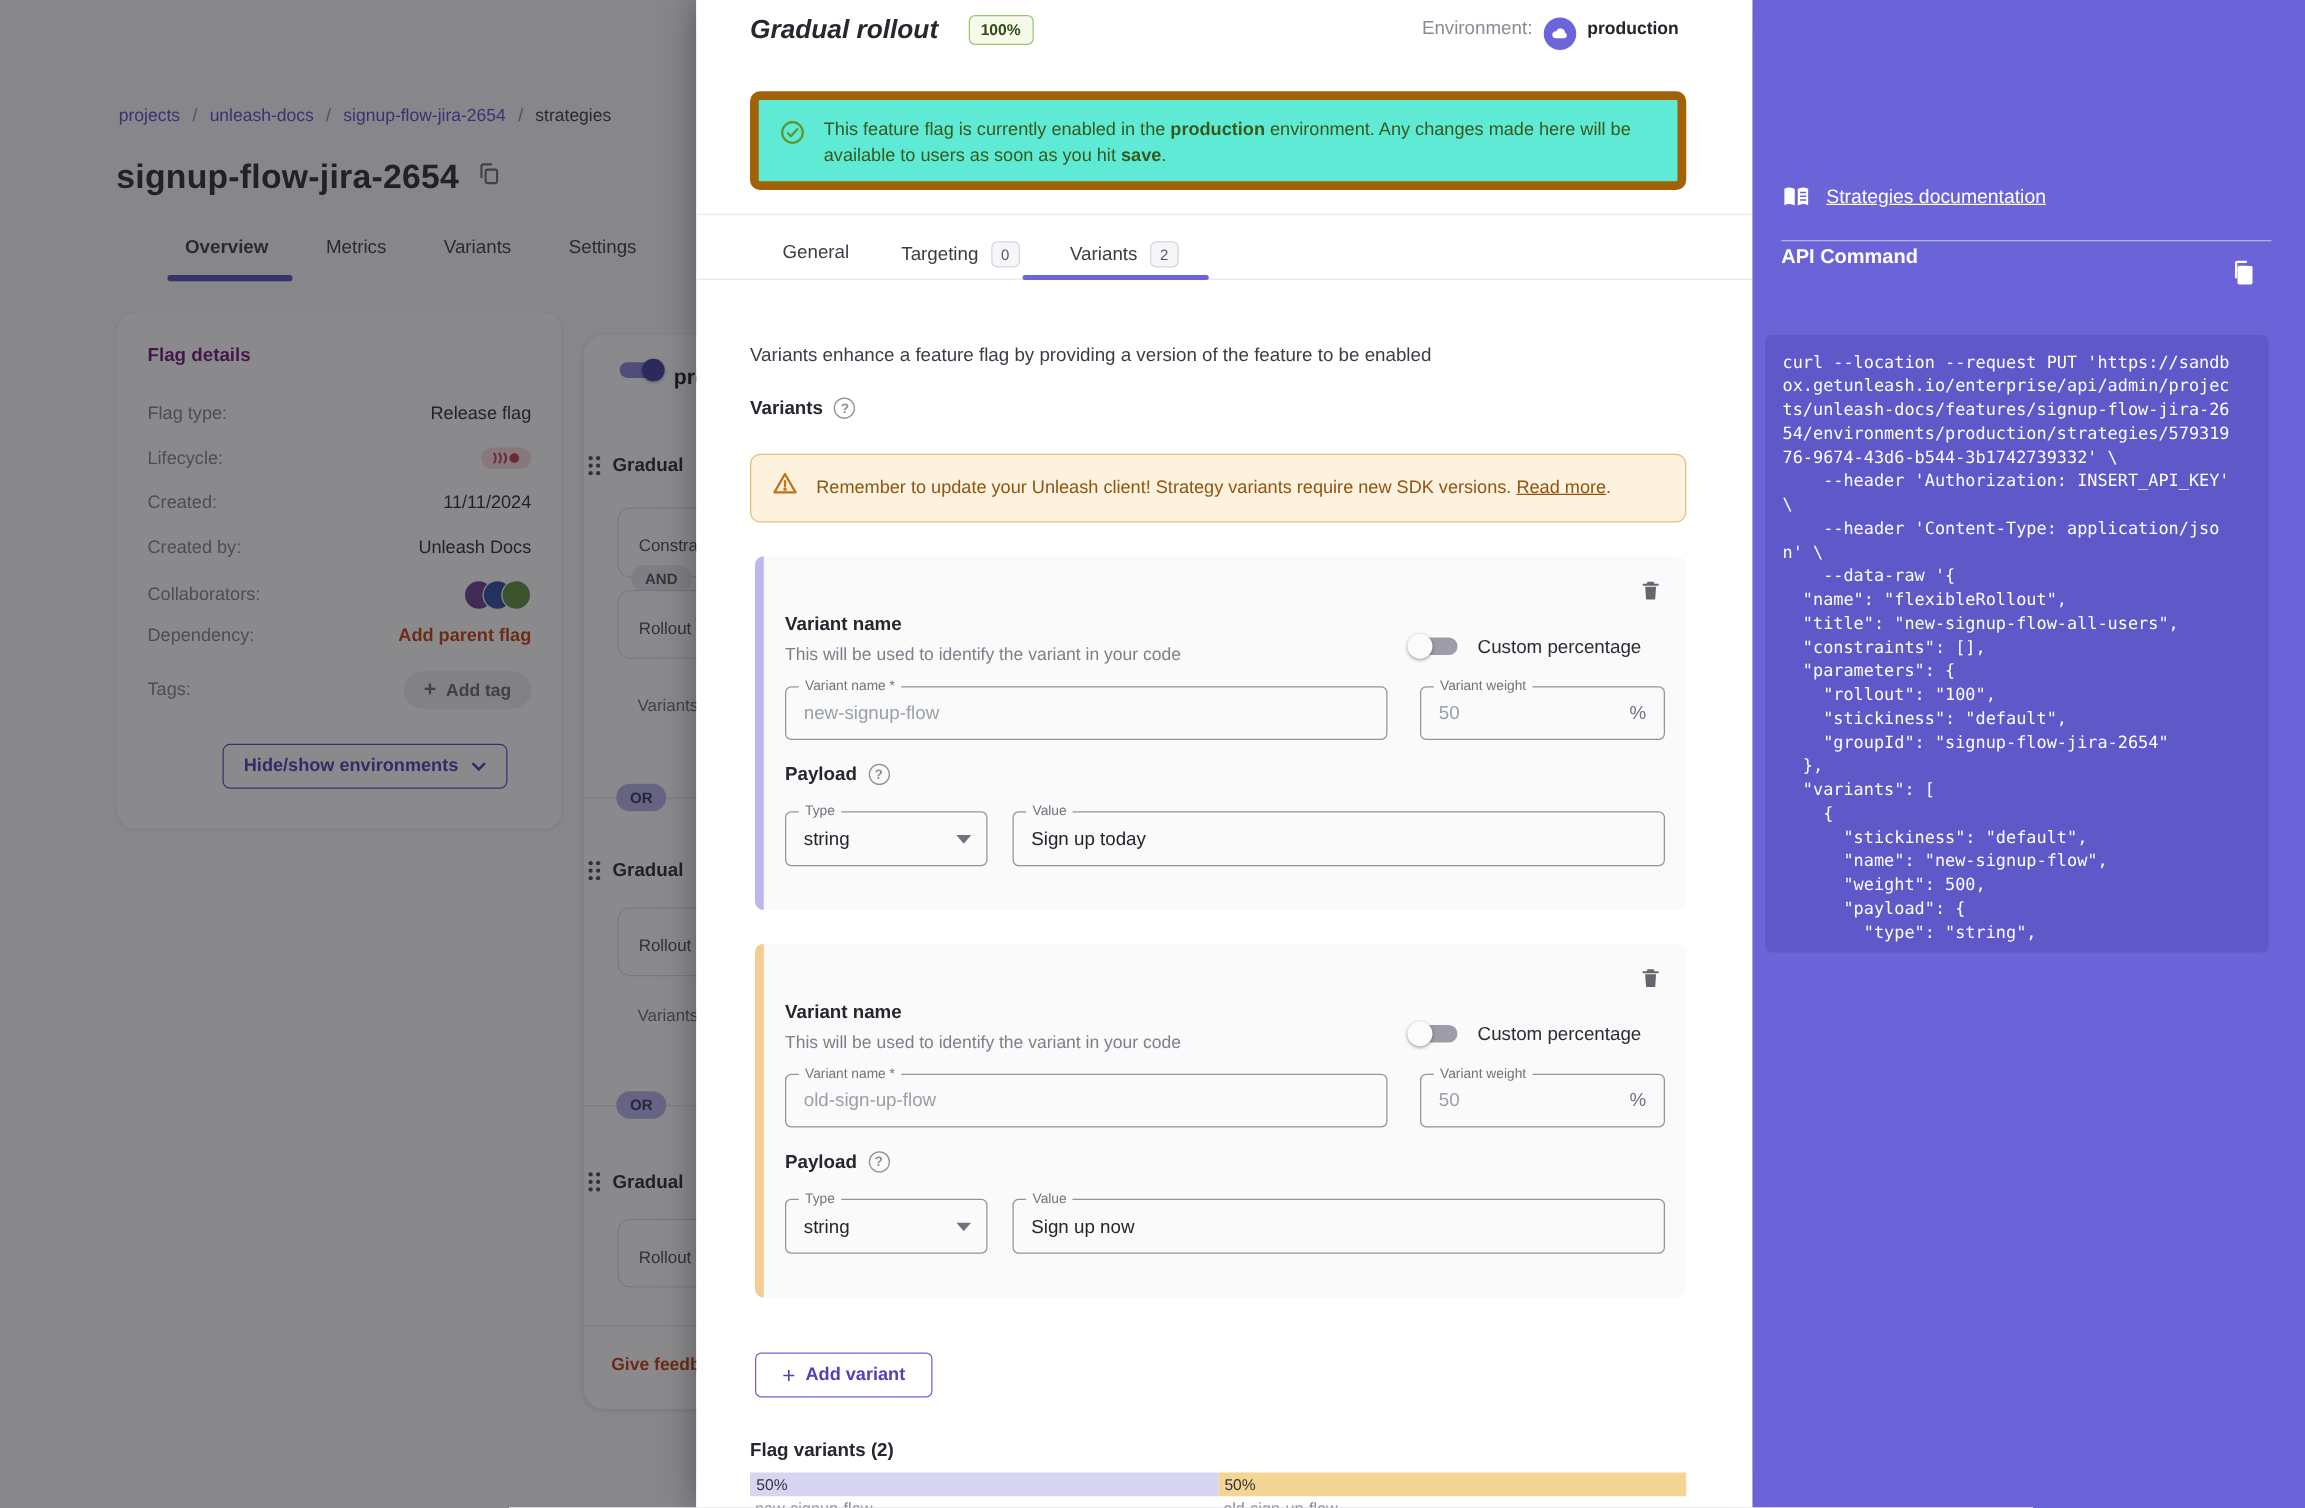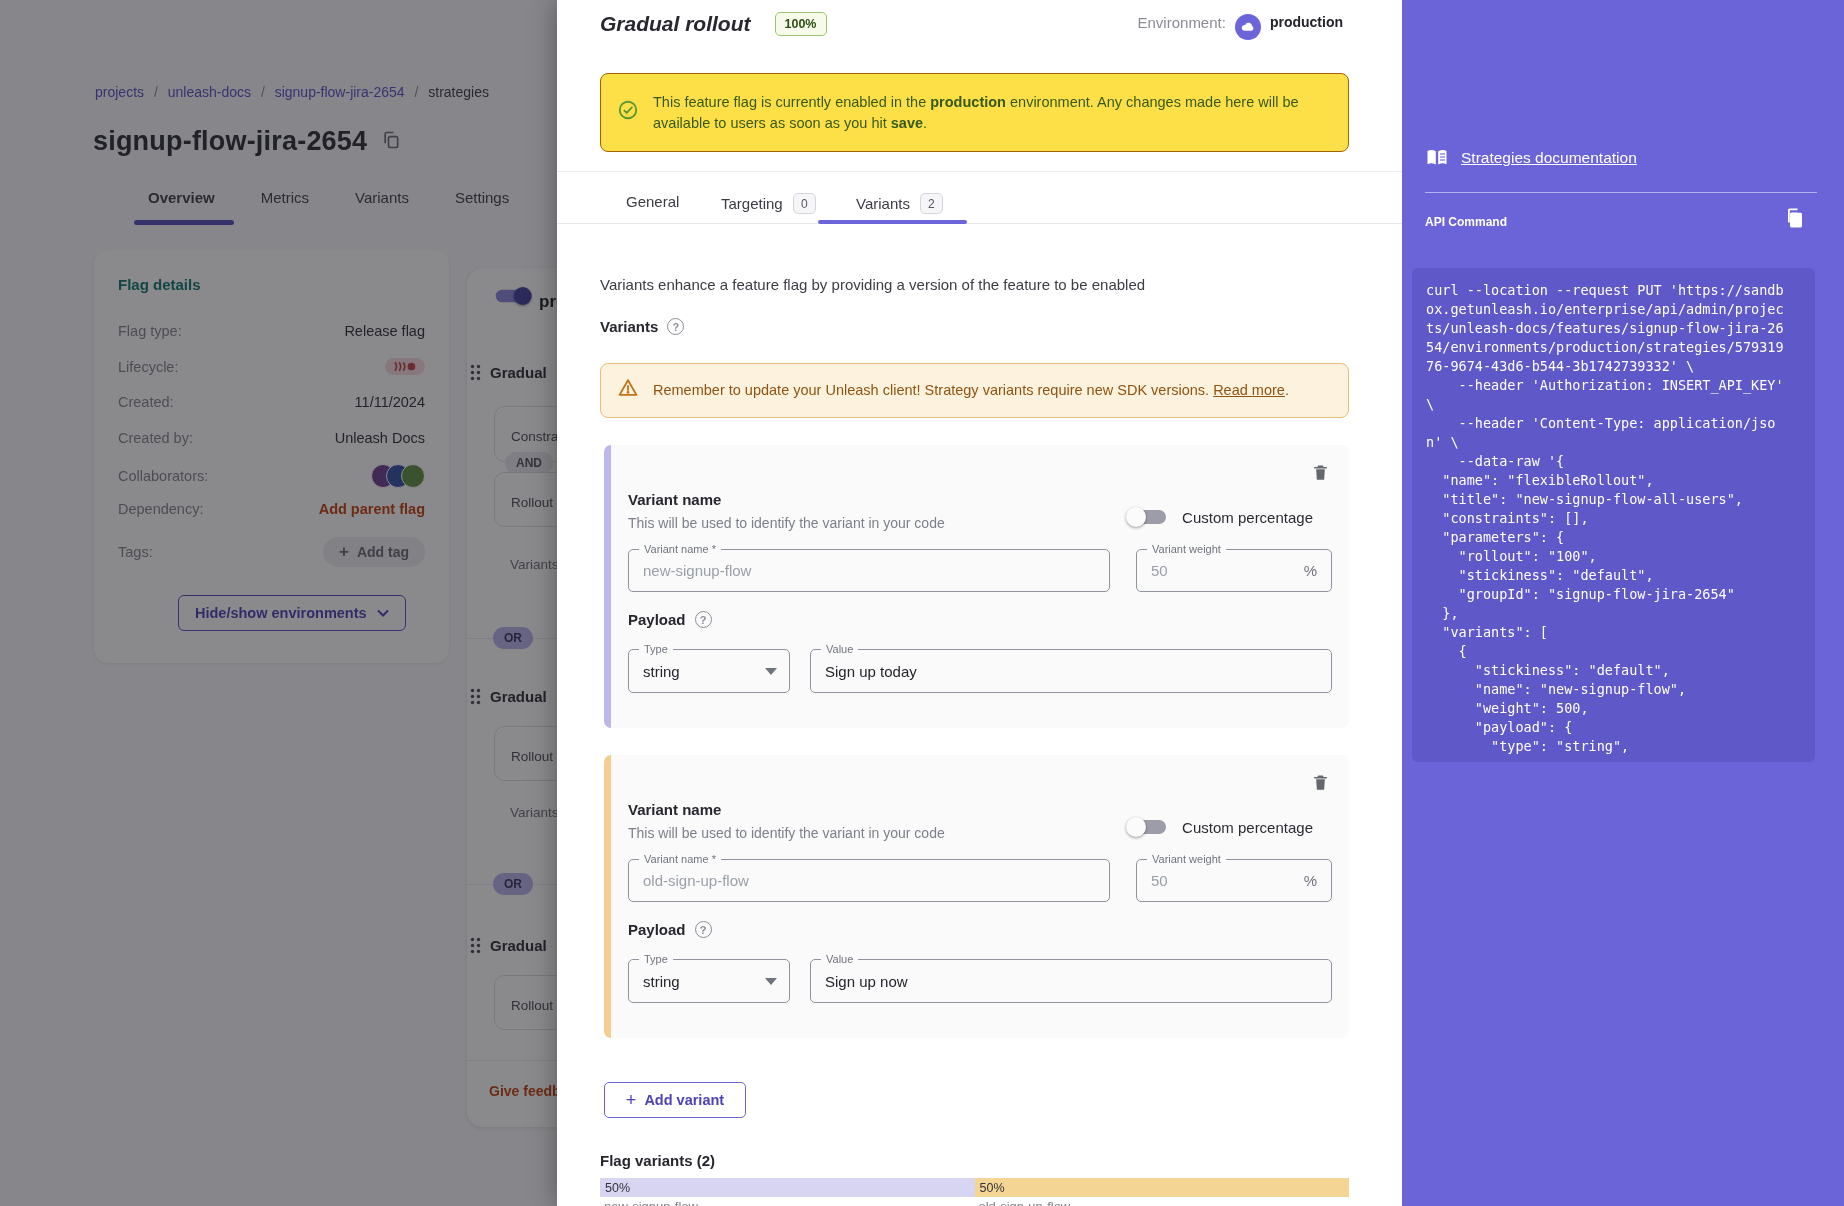--- a/index.html
+++ b/index.html
@@ -18,21 +18,21 @@
   .crumb a { color:#5b51c4; text-decoration:none; margin:0 2px; cursor:pointer; }
   .crumb .sep { color:#8b8b96; margin:0 4px; }
   .crumb .curr { color:#3b3b45; margin-left:2px; }
   .pg-title { font-size:27px; font-weight:bold; color:#2c2c35; letter-spacing:.2px; }
   .bg-tabs { display:flex; gap:46px; font-size:15px; color:#3f3f49; }
   .bg-tabs .t { cursor:pointer; }
   .bg-tabs .t.active { font-weight:bold; }
   .bg-underline { height:5px; background:#564fb8; border-radius:3px; }
 
   .card { background:#fff; border-radius:14px; box-shadow:0 1px 3px rgba(30,30,40,.08); }
-  .fd-title { font-size:15px; font-weight:bold; color:#0f766e; }
+  .fd-title { font-size:15px; font-weight:bold; color:#701a75; }
   .fd-row { position:absolute; left:24px; right:24px; display:flex;
             justify-content:space-between; align-items:center; font-size:14.5px; }
   .fd-row .lbl { color:#84848e; }
   .fd-row .val { color:#2f2f38; }
   .link-purple { color:#c2410c; font-weight:bold; text-decoration:none; cursor:pointer; }
   .addtag { display:inline-flex; align-items:center; gap:8px; background:#ececf1;
             color:#6a6a76; font-size:14px; font-weight:bold; border:0;
             border-radius:16px; padding:7px 16px; cursor:pointer; }
   .hideshow { display:inline-flex; align-items:center; gap:10px; background:transparent;
               border:1px solid #5b51c4; color:#4d43b4; border-radius:6px;
@@ -64,21 +64,21 @@
                border:1px solid #9cc56c; background:#f5faeb; color:#2f4d14;
                font-size:12.5px; font-weight:bold; border-radius:5px; padding:4px 9px; }
   .env-group { display:flex; align-items:flex-start; gap:9px; }
   .env-label { font-size:15px; color:#8b8b96; }
   .env-circle { width:26px; height:26px; border-radius:50%; background:#6c65d9;
                 display:flex; align-items:center; justify-content:center; }
   .env-name { font-size:14px; font-weight:bold; color:#23232b; }
 
   .alert { display:flex; gap:14px; border-radius:8px; padding:14px 16px; font-size:14.5px;
            line-height:21px; }
-  .alert-success { background:#fde047; border:1px solid #a16207; color:#38591b;align-items:center; }
+  .alert-success { background:#5eead4; border:7px solid #a16207; color:#38591b; }
   .alert-warning { background:#fdf2de; border:1px solid #e5bd7c; color:#8f5412; }
   .alert b { font-weight:bold; }
   .alert .ic { flex:0 0 auto; margin-top:1px; }
   .readmore { color:#8f5412; font-weight:inherit; text-decoration:underline; cursor:pointer; }
 
   .m-divider { position:absolute; left:0; right:0; border-top:1px solid #eaeaef; }
   .m-tabs { position:absolute; left:0; right:0; top:182px; height:42px;
             border-bottom:1px solid #e7e7ec; }
   .m-tab { position:absolute; top:11px; display:flex; align-items:center; gap:10px;
            font-size:15px; color:#3c3c46; cursor:pointer; }
@@ -142,21 +142,21 @@
   
   .sidebar { position:absolute; left:1402px; top:0; width:442px; height:1206px;
              background:#6b64d8; z-index:10; color:#fff; }
   .sb-info { position:absolute; left:23px; top:12px; width:392px; font-size:15px;
              line-height:24px; color:#fff; }
   .sb-docs { position:absolute; left:23px; top:146px; display:flex; align-items:center;
              gap:12px; }
   .sb-docs a { color:#fff; font-size:15.5px; text-decoration:underline; cursor:pointer; }
   .sb-divider { position:absolute; left:23px; right:27px; top:192px;
                 border-top:1px solid rgba(255,255,255,.5); }
-  .sb-api { position:absolute; left:23px; top:215px; font-size:12px; font-weight:bold; }
+  .sb-api { position:absolute; left:23px; top:197px; font-size:16px; font-weight:bold; }
   .sb-copy { position:absolute; right:37px; top:206px; background:none; border:0;
              cursor:pointer; }
   .sb-code { position:absolute; left:10px; top:268px; width:403px; height:494px;
              background:#5e58c8; border-radius:6px; padding:13px 14px; overflow:hidden; }
   .sb-code pre { font-family:"DejaVu Sans Mono", monospace; font-size:13.5px;
                  line-height:19px; color:#fff; white-space:pre; }
 </style>
 </head>
 <body>
 

